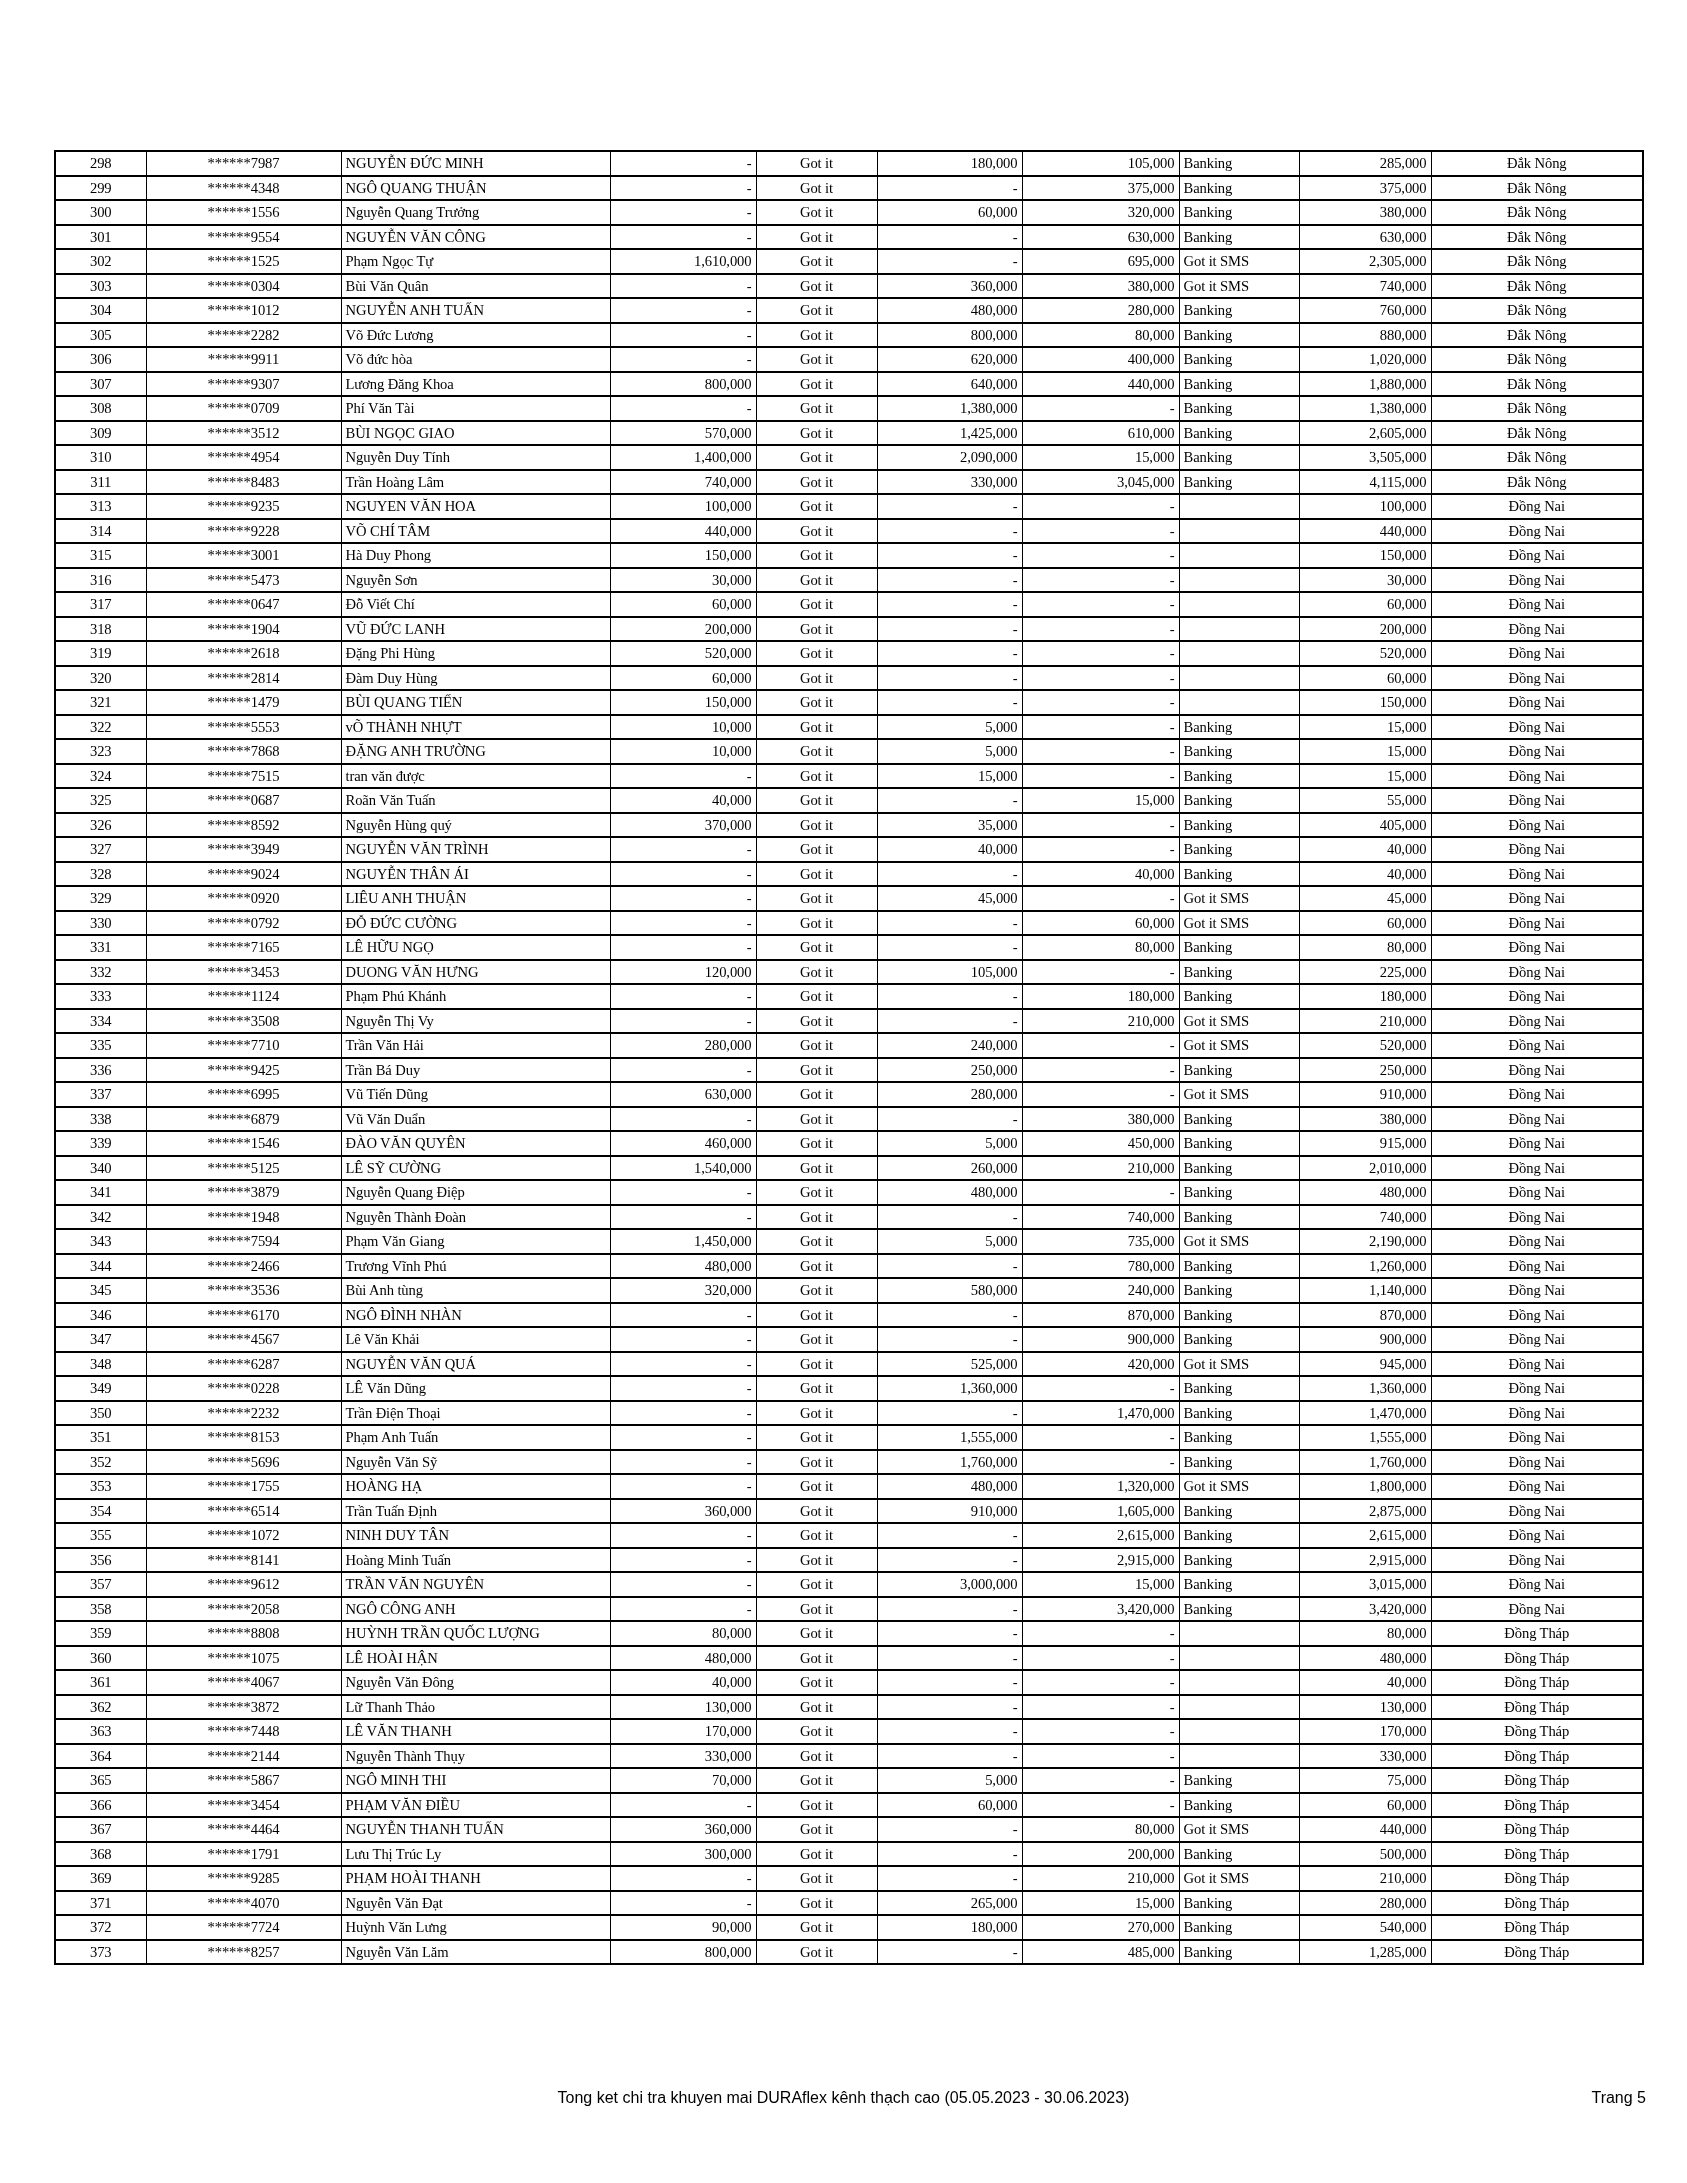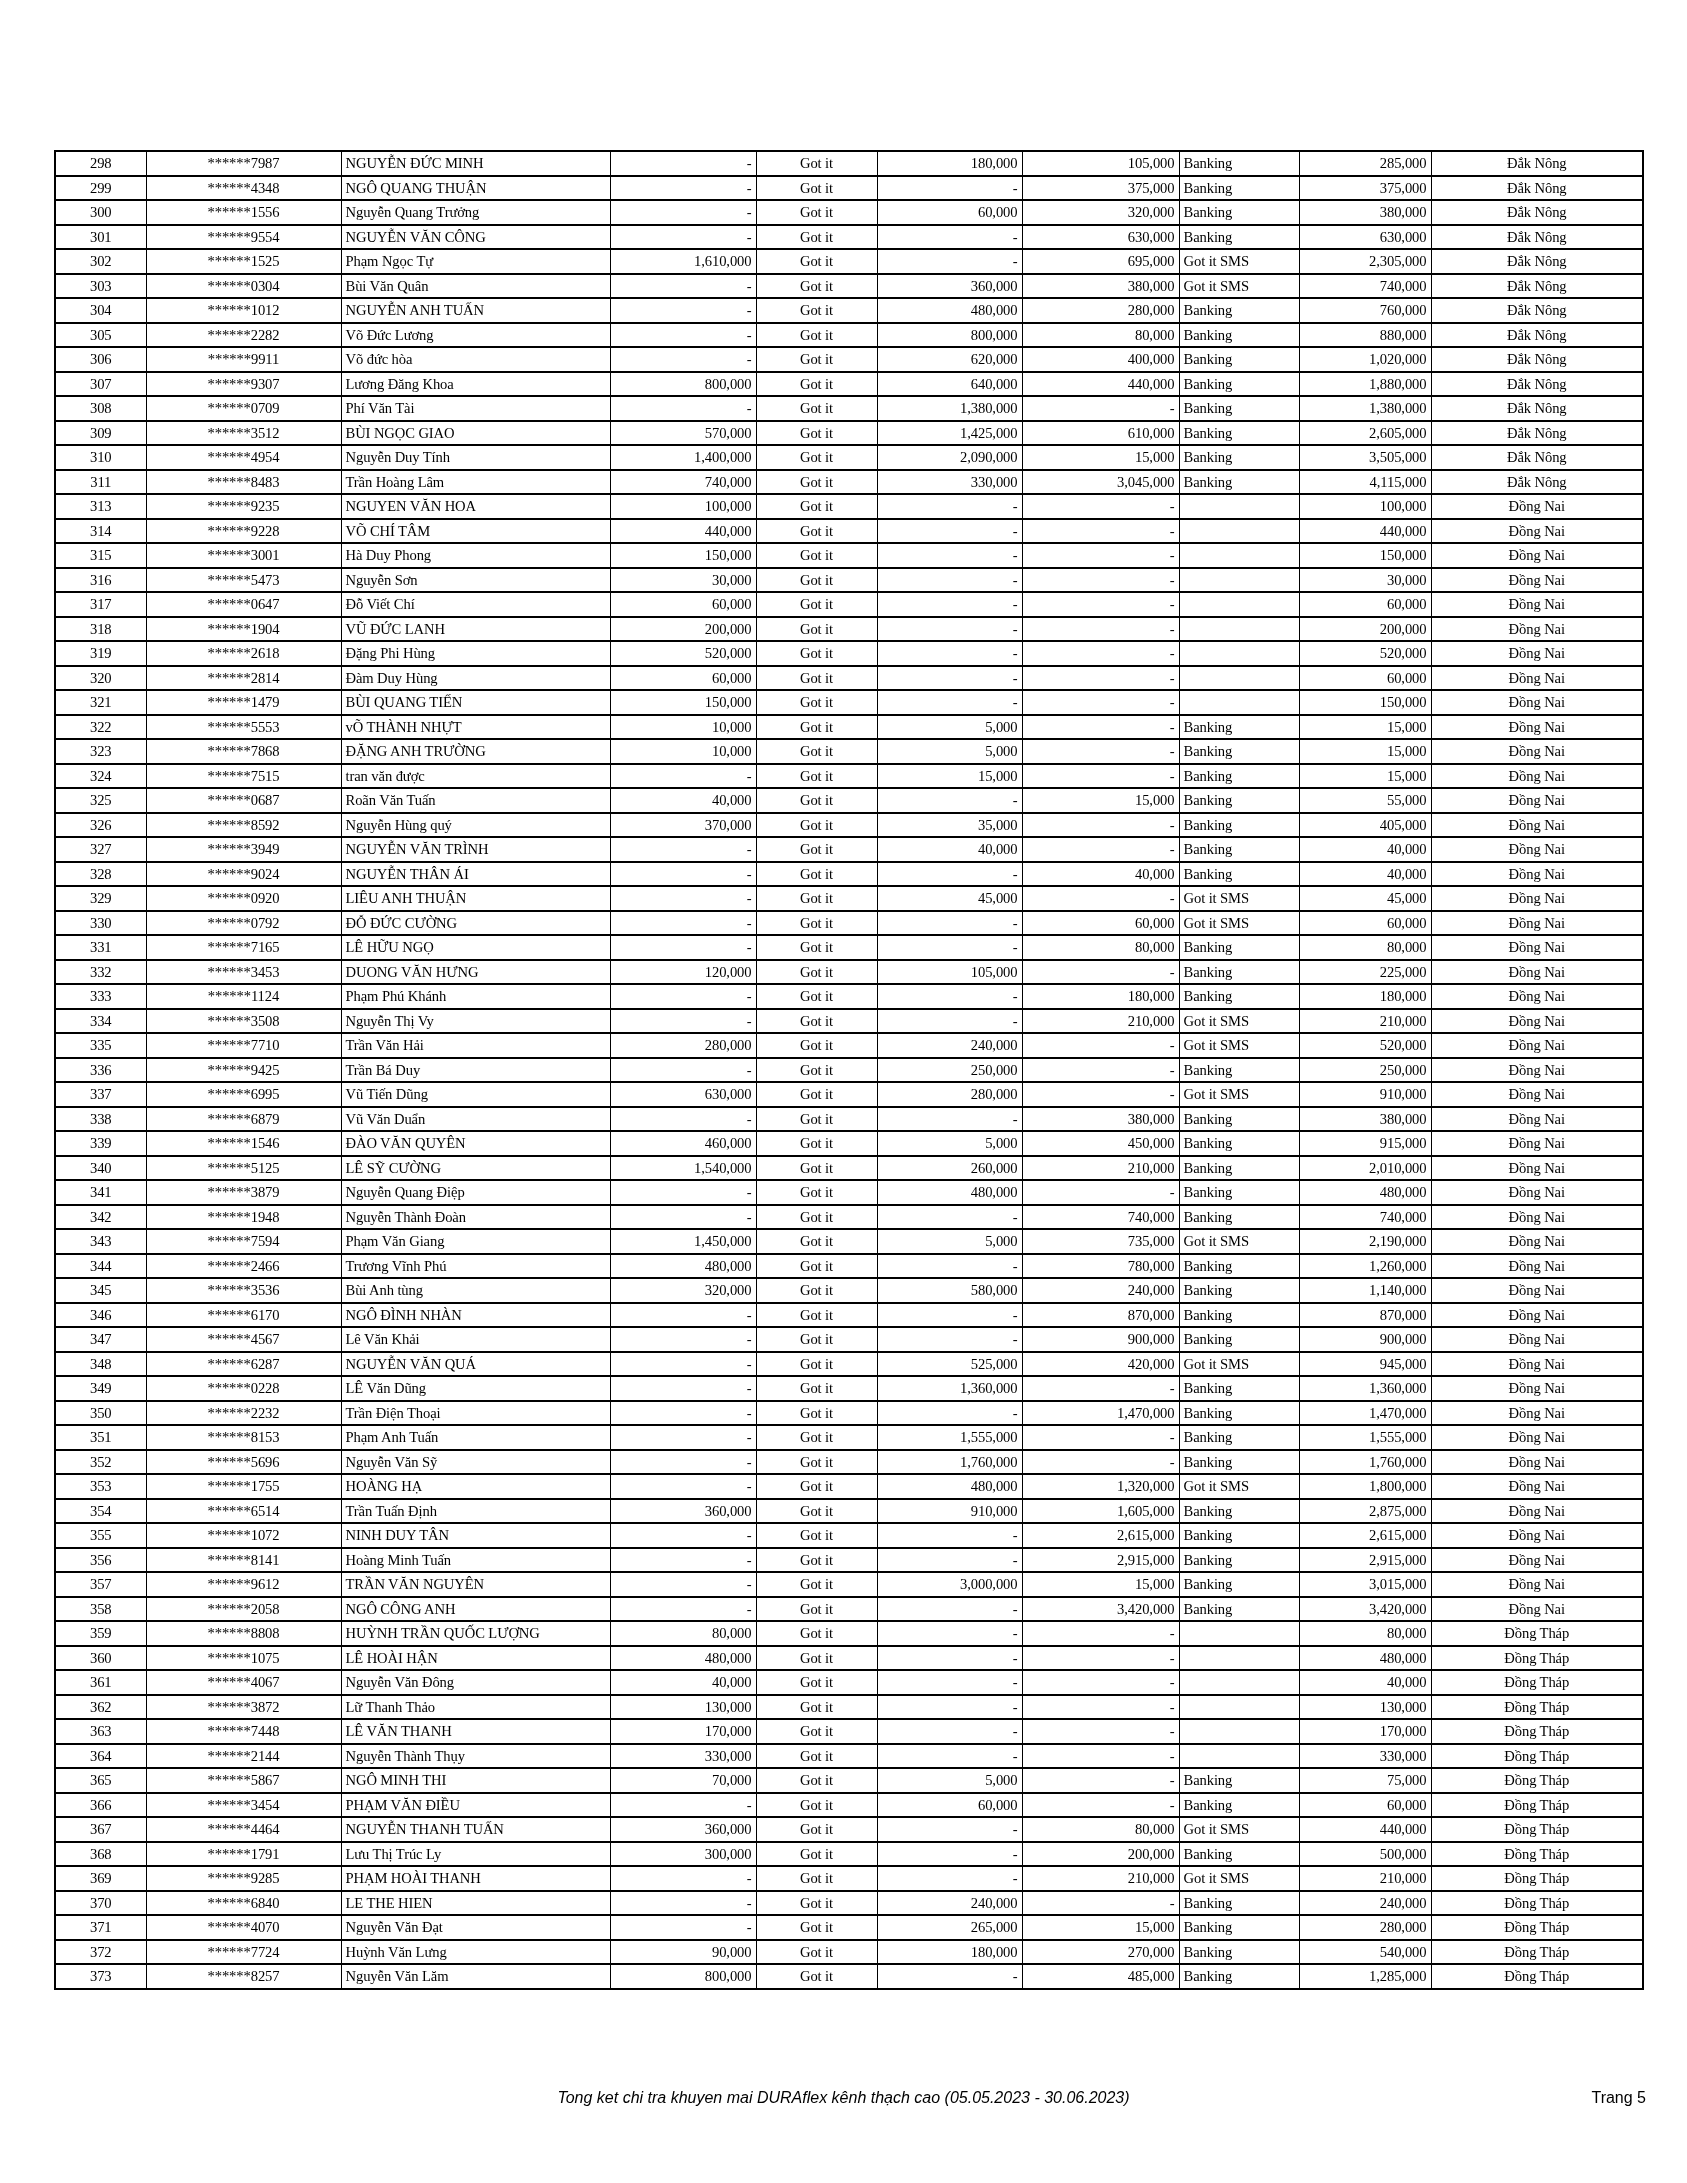--- a/index.html
+++ b/index.html
@@ -37,21 +37,20 @@
   td.al-l { text-align: left; padding-left: 6px; }
   td.al-r { text-align: right; padding-right: 6px; }
   td.dash { padding-right: 14.6px; }
 
   .footer-line {
     position: absolute;
     left: 0; top: 2089px;
     width: 1687px;
     font-size: 16px;
     text-align: center;
-    font-style: italic;
   }
   .page-num {
     position: absolute;
     right: 41px; top: 2089px;
     font-size: 16px;
     text-align: right;
   }
 </style>
 </head>
 <body>
@@ -918,32 +917,20 @@
           <td class="al-l">PHẠM HOÀI THANH</td>
           <td class="al-r dash">-</td>
           <td class="al-c">Got it</td>
           <td class="al-r dash">-</td>
           <td class="al-r">210,000</td>
           <td class="al-l">Got it SMS</td>
           <td class="al-r">210,000</td>
           <td class="al-c">Đồng Tháp</td>
         </tr>
         <tr>
-          <td class="al-c">370</td>
-          <td class="al-c">******6840</td>
-          <td class="al-l">LE THE HIEN</td>
-          <td class="al-r dash">-</td>
-          <td class="al-c">Got it</td>
-          <td class="al-r">240,000</td>
-          <td class="al-r dash">-</td>
-          <td class="al-l">Banking</td>
-          <td class="al-r">240,000</td>
-          <td class="al-c">Đồng Tháp</td>
-        </tr>
-        <tr>
           <td class="al-c">371</td>
           <td class="al-c">******4070</td>
           <td class="al-l">Nguyễn Văn Đạt</td>
           <td class="al-r dash">-</td>
           <td class="al-c">Got it</td>
           <td class="al-r">265,000</td>
           <td class="al-r">15,000</td>
           <td class="al-l">Banking</td>
           <td class="al-r">280,000</td>
           <td class="al-c">Đồng Tháp</td>

